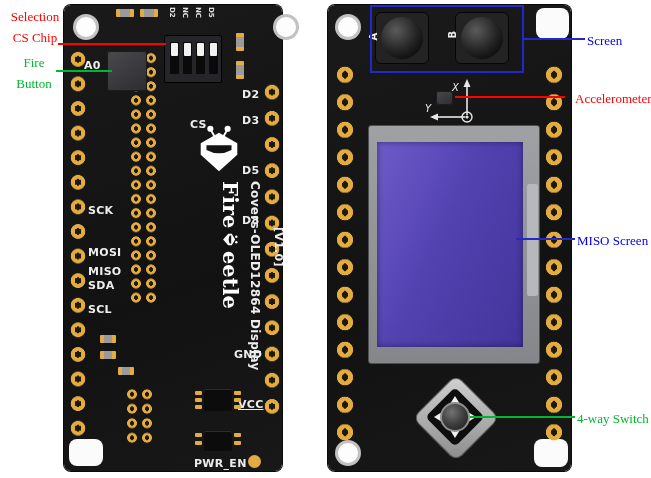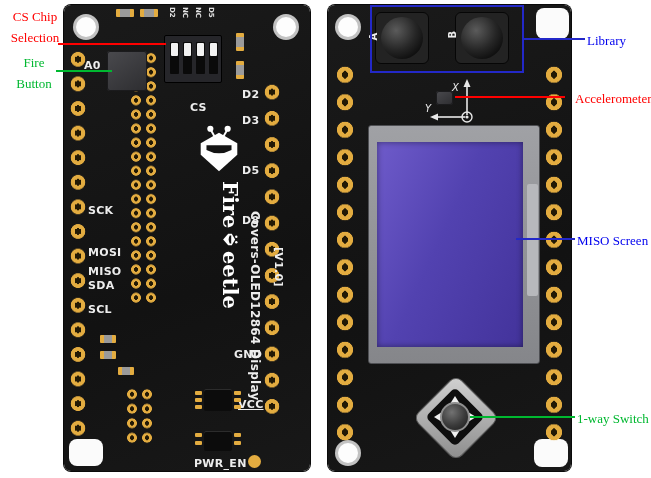--- a/index.html
+++ b/index.html
@@ -75,21 +75,21 @@
   .ann-line { position:absolute; height:2px; z-index:30; }
   .ann-line.red   { background:#ff0000; }
   .ann-line.green { background:#00b830; }
   .ann-line.blue  { background:#2328c8; }
 </style>
 </head>
 <body>
 
 <div class="stage">
 
-  <div class="board" style="left:64px; top:5px; width:246px; height:466px;text-align:right;">
+  <div class="board" style="left:64px; top:5px; width:218px; height:466px;">
 
     <div class="mount-hole" style="left:12px; top:12px;"></div>
     <div class="mount-hole" style="left:212px; top:12px;"></div>
     <div class="mount-square" style="left:5px; top:434px; width:34px; height:27px;"></div>
 
     <div class="holes big" style="left:6px; top:42px; width:16px; height:394px; background-size:16px 24.6px;"></div>
     <div class="holes big" style="left:200px; top:74px; width:16px; height:340px; background-size:16px 26.2px;"></div>
     <div class="holes small" style="left:66px; top:46px; width:12px; height:254px; background-size:12px 14.1px;"></div>
     <div class="holes small" style="left:81px; top:46px; width:12px; height:254px; background-size:12px 14.1px;"></div>
     <div class="holes small" style="left:62px; top:382px; width:12px; height:58px; background-size:12px 14.5px;"></div>
@@ -109,21 +109,21 @@
       <div class="dip-slot" style="left:31px;">
           <div class="dip-lever"></div>
         </div>
       <div class="dip-slot" style="left:44px;">
           <div class="dip-lever"></div>
         </div>
     </div>
 
     <div class="chip" style="left:43px; top:46px; width:40px; height:40px;"></div>
     <span class="silk" style="left:20px; top:54px;">A0</span>
-    <span class="silk" style="left:78px; top:96px;padding-left:48px;">CS</span>
+    <span class="silk" style="left:78px; top:113px;padding-left:48px;">CS</span>
 
     <svg style="position:absolute; left:126px; top:118px;" width="58" height="52" viewBox="0 0 60 54">
       <line x1="22" y1="8" x2="26" y2="15" stroke="#fff" stroke-width="2"></line>
       <line x1="38" y1="8" x2="34" y2="15" stroke="#fff" stroke-width="2"></line>
       <circle cx="21" cy="6" r="3.2" fill="#fff"></circle>
       <circle cx="39" cy="6" r="3.2" fill="#fff"></circle>
       <path d="M30 10 L49 21 L49 33 L30 50 L11 33 L11 21 Z" fill="#fff"></path>
       <path d="M17 23 H43 V28 Q30 35 17 28 Z" fill="#141414"></path>
     </svg>
     <div style="position:absolute; left:150px; top:176px; width:32px; height:196px; display:flex; flex-direction:column; align-items:center; gap:3px;">
@@ -221,36 +221,36 @@
       <div class="nav5-inner"></div>
       <div class="tri up"></div>
       <div class="tri down"></div>
       <div class="tri left"></div>
       <div class="tri right"></div>
       <div class="nav5-center"></div>
     </div>
   </div>
 
   <div class="ann red" style="left:4px; top:6px; width:62px;">
+    <div>Selection</div>
     <div>CS Chip</div>
-    <div>Selection</div>
   </div>
   <div class="ann-line red" style="left:58px; top:43px; width:108px;"></div>
 
   <div class="ann green" style="left:6px; top:52px; width:56px;">
     <div>Fire</div>
     <div>Button</div>
   </div>
   <div class="ann-line green" style="left:56px; top:70px; width:56px;"></div>
 
-  <span class="ann blue" style="left:587px; top:30px;">Library</span>
+  <span class="ann blue" style="left:587px; top:30px;">Screen</span>
   <div class="ann-line blue" style="left:522px; top:38px; width:63px;"></div>
 
   <span class="ann red" style="left:567px; top:88px;margin-left:8px;">Accelerometer</span>
   <div class="ann-line red" style="left:455px; top:96px; width:110px;"></div>
 
   <span class="ann blue" style="left:577px; top:230px;">MISO Screen</span>
   <div class="ann-line blue" style="left:516px; top:238px; width:59px;"></div>
 
-  <span class="ann green" style="left:577px; top:408px;">1-way Switch</span>
+  <span class="ann green" style="left:577px; top:408px;">4-way Switch</span>
   <div class="ann-line green" style="left:470px; top:416px; width:105px;"></div>
 
 </div>
 
 </body></html>

